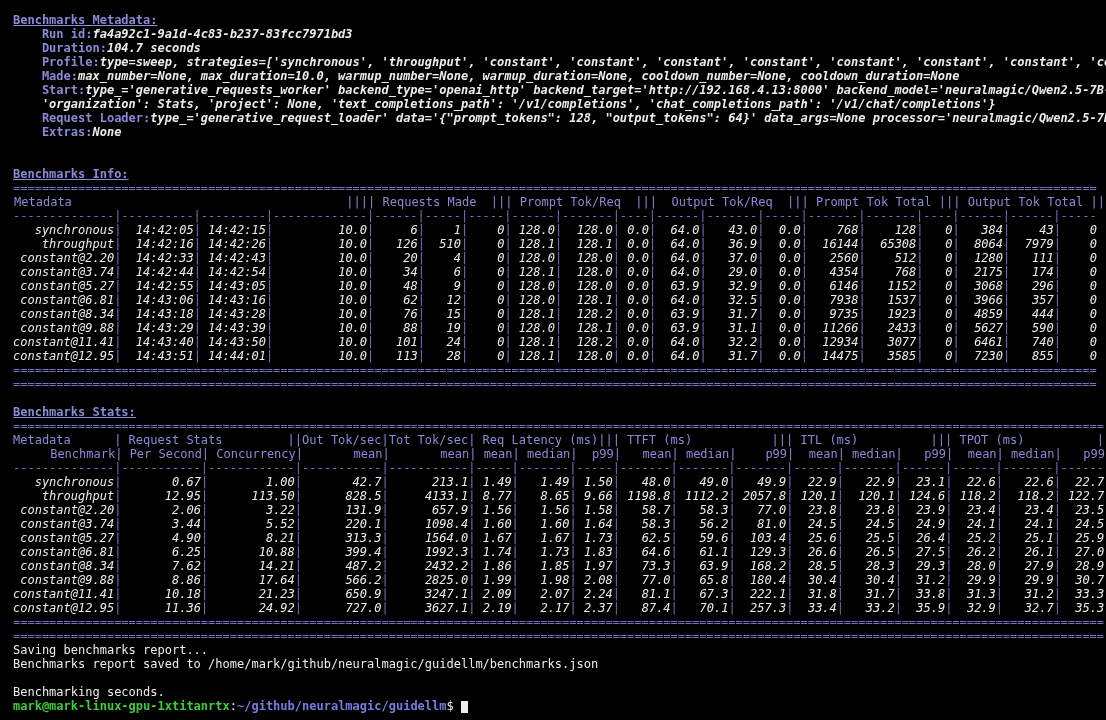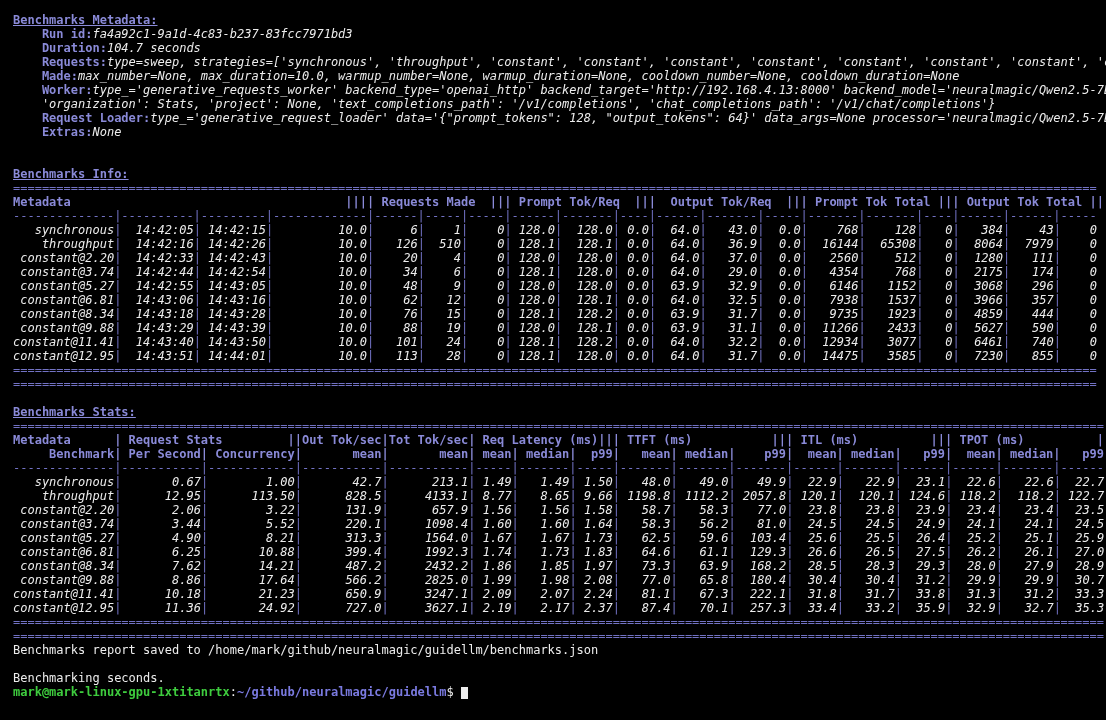--- a/index.html
+++ b/index.html
@@ -18,46 +18,46 @@
   }
   .terminal{
     width:1106px;height:720px;overflow:hidden;
     background:var(--bg);
     padding:13px 0 0 13px;
   }
   .line{height:14px;line-height:14px;white-space:pre;overflow:hidden;}
   .heading{color:var(--accent);font-weight:bold;text-decoration:underline;}
   .meta-line{padding-left:4ch;}
   .meta-label{color:var(--accent);font-weight:bold;}
-  .meta-value{color:var(--text);font-style:italic;}
+  .meta-value{color:var(--text);font-style:italic;font-weight:bold;}
   .tbl-sep{color:var(--pipe);}
-  .tbl-hdr{color:var(--accent);font-weight:bold;}
+  .tbl-hdr{color:var(--accent);font-weight:normal;text-align:center;}
   .tbl-dash{color:var(--pipe);}
   .row .val{color:var(--text);font-style:italic;}
   .row .pipe{color:var(--pipe);}
   .plain{color:var(--text);}
   .prompt-user{color:var(--green);font-weight:bold;}
   .prompt-sep{color:var(--text);}
   .prompt-path{color:var(--path);font-weight:bold;}
   .prompt-symbol{color:var(--text);}
   .cursor{display:inline-block;width:7px;height:12px;background:var(--text);vertical-align:text-bottom;}
 </style>
 </head>
 <body>
 
 <div class="terminal">
 
   <div class="line heading">Benchmarks Metadata:</div>
 
   <div>
       <div class="line meta-line"><span class="meta-label">Run id:</span><span class="meta-value">fa4a92c1-9a1d-4c83-b237-83fcc7971bd3</span></div>
       <div class="line meta-line"><span class="meta-label">Duration:</span><span class="meta-value">104.7 seconds</span></div>
-      <div class="line meta-line"><span class="meta-label">Requests:</span><span class="meta-value">type=sweep, strategies=['synchronous', 'throughput', 'constant', 'constant', 'constant', 'constant', 'constant', 'constant', 'constant', 'consta</span></div>
+      <div class="line meta-line"><span class="meta-label">Profile:</span><span class="meta-value">type=sweep, strategies=['synchronous', 'throughput', 'constant', 'constant', 'constant', 'constant', 'constant', 'constant', 'constant', 'consta</span></div>
       <div class="line meta-line"><span class="meta-label">Made:</span><span class="meta-value">max_number=None, max_duration=10.0, warmup_number=None, warmup_duration=None, cooldown_number=None, cooldown_duration=None</span></div>
-      <div class="line meta-line"><span class="meta-label">Worker:</span><span class="meta-value">type_='generative_requests_worker' backend_type='openai_http' backend_target='http://192.168.4.13:8000' backend_model='neuralmagic/Qwen2.5-7B-qua</span></div>
+      <div class="line meta-line"><span class="meta-label">Start:</span><span class="meta-value">type_='generative_requests_worker' backend_type='openai_http' backend_target='http://192.168.4.13:8000' backend_model='neuralmagic/Qwen2.5-7B-qua</span></div>
       <div class="line meta-line"><span class="meta-value">'organization': Stats, 'project': None, 'text_completions_path': '/v1/completions', 'chat_completions_path': '/v1/chat/completions'}</span></div>
       <div class="line meta-line"><span class="meta-label">Request Loader:</span><span class="meta-value">type_='generative_request_loader' data='{"prompt_tokens": 128, "output_tokens": 64}' data_args=None processor='neuralmagic/Qwen2.5-7B-qua</span></div>
       <div class="line meta-line"><span class="meta-label">Extras:</span><span class="meta-value">None</span></div>
     </div>
 
   <div class="line"></div>
   <div class="line"></div>
 
   <div class="line heading">Benchmarks Info:</div>
   <div>
@@ -93,20 +93,21 @@
       <div class="line row"><span class="val"> constant@5.27</span><span class="pipe">|</span><span class="val">       4.90</span><span class="pipe">|</span><span class="val">        8.21</span><span class="pipe">|</span><span class="val">      313.3</span><span class="pipe">|</span><span class="val">     1564.0</span><span class="pipe">|</span><span class="val"> 1.67</span><span class="pipe">|</span><span class="val">   1.67</span><span class="pipe">|</span><span class="val"> 1.73</span><span class="pipe">|</span><span class="val">   62.5</span><span class="pipe">|</span><span class="val">   59.6</span><span class="pipe">|</span><span class="val">  103.4</span><span class="pipe">|</span><span class="val">  25.6</span><span class="pipe">|</span><span class="val">   25.5</span><span class="pipe">|</span><span class="val">  26.4</span><span class="pipe">|</span><span class="val">  25.2</span><span class="pipe">|</span><span class="val">   25.1</span><span class="pipe">|</span><span class="val">  25.9</span></div>
       <div class="line row"><span class="val"> constant@6.81</span><span class="pipe">|</span><span class="val">       6.25</span><span class="pipe">|</span><span class="val">       10.88</span><span class="pipe">|</span><span class="val">      399.4</span><span class="pipe">|</span><span class="val">     1992.3</span><span class="pipe">|</span><span class="val"> 1.74</span><span class="pipe">|</span><span class="val">   1.73</span><span class="pipe">|</span><span class="val"> 1.83</span><span class="pipe">|</span><span class="val">   64.6</span><span class="pipe">|</span><span class="val">   61.1</span><span class="pipe">|</span><span class="val">  129.3</span><span class="pipe">|</span><span class="val">  26.6</span><span class="pipe">|</span><span class="val">   26.5</span><span class="pipe">|</span><span class="val">  27.5</span><span class="pipe">|</span><span class="val">  26.2</span><span class="pipe">|</span><span class="val">   26.1</span><span class="pipe">|</span><span class="val">  27.0</span></div>
       <div class="line row"><span class="val"> constant@8.34</span><span class="pipe">|</span><span class="val">       7.62</span><span class="pipe">|</span><span class="val">       14.21</span><span class="pipe">|</span><span class="val">      487.2</span><span class="pipe">|</span><span class="val">     2432.2</span><span class="pipe">|</span><span class="val"> 1.86</span><span class="pipe">|</span><span class="val">   1.85</span><span class="pipe">|</span><span class="val"> 1.97</span><span class="pipe">|</span><span class="val">   73.3</span><span class="pipe">|</span><span class="val">   63.9</span><span class="pipe">|</span><span class="val">  168.2</span><span class="pipe">|</span><span class="val">  28.5</span><span class="pipe">|</span><span class="val">   28.3</span><span class="pipe">|</span><span class="val">  29.3</span><span class="pipe">|</span><span class="val">  28.0</span><span class="pipe">|</span><span class="val">   27.9</span><span class="pipe">|</span><span class="val">  28.9</span></div>
       <div class="line row"><span class="val"> constant@9.88</span><span class="pipe">|</span><span class="val">       8.86</span><span class="pipe">|</span><span class="val">       17.64</span><span class="pipe">|</span><span class="val">      566.2</span><span class="pipe">|</span><span class="val">     2825.0</span><span class="pipe">|</span><span class="val"> 1.99</span><span class="pipe">|</span><span class="val">   1.98</span><span class="pipe">|</span><span class="val"> 2.08</span><span class="pipe">|</span><span class="val">   77.0</span><span class="pipe">|</span><span class="val">   65.8</span><span class="pipe">|</span><span class="val">  180.4</span><span class="pipe">|</span><span class="val">  30.4</span><span class="pipe">|</span><span class="val">   30.4</span><span class="pipe">|</span><span class="val">  31.2</span><span class="pipe">|</span><span class="val">  29.9</span><span class="pipe">|</span><span class="val">   29.9</span><span class="pipe">|</span><span class="val">  30.7</span></div>
       <div class="line row"><span class="val">constant@11.41</span><span class="pipe">|</span><span class="val">      10.18</span><span class="pipe">|</span><span class="val">       21.23</span><span class="pipe">|</span><span class="val">      650.9</span><span class="pipe">|</span><span class="val">     3247.1</span><span class="pipe">|</span><span class="val"> 2.09</span><span class="pipe">|</span><span class="val">   2.07</span><span class="pipe">|</span><span class="val"> 2.24</span><span class="pipe">|</span><span class="val">   81.1</span><span class="pipe">|</span><span class="val">   67.3</span><span class="pipe">|</span><span class="val">  222.1</span><span class="pipe">|</span><span class="val">  31.8</span><span class="pipe">|</span><span class="val">   31.7</span><span class="pipe">|</span><span class="val">  33.8</span><span class="pipe">|</span><span class="val">  31.3</span><span class="pipe">|</span><span class="val">   31.2</span><span class="pipe">|</span><span class="val">  33.3</span></div>
       <div class="line row"><span class="val">constant@12.95</span><span class="pipe">|</span><span class="val">      11.36</span><span class="pipe">|</span><span class="val">       24.92</span><span class="pipe">|</span><span class="val">      727.0</span><span class="pipe">|</span><span class="val">     3627.1</span><span class="pipe">|</span><span class="val"> 2.19</span><span class="pipe">|</span><span class="val">   2.17</span><span class="pipe">|</span><span class="val"> 2.37</span><span class="pipe">|</span><span class="val">   87.4</span><span class="pipe">|</span><span class="val">   70.1</span><span class="pipe">|</span><span class="val">  257.3</span><span class="pipe">|</span><span class="val">  33.4</span><span class="pipe">|</span><span class="val">   33.2</span><span class="pipe">|</span><span class="val">  35.9</span><span class="pipe">|</span><span class="val">  32.9</span><span class="pipe">|</span><span class="val">   32.7</span><span class="pipe">|</span><span class="val">  35.3</span></div>
       <div class="line tbl-sep">=======================================================================================================================================================</div>
       <div class="line tbl-sep">=======================================================================================================================================================</div>
     </div>
 
+  <div class="line plain">Saving benchmarks report...</div>
   <div class="line plain">Benchmarks report saved to /home/mark/github/neuralmagic/guidellm/benchmarks.json</div>
 
   <div class="line"></div>
 
   <div class="line plain">Benchmarking seconds.</div>
 
   <div class="line"><span class="prompt-user">mark@mark-linux-gpu-1xtitanrtx</span><span class="prompt-sep">:</span><span class="prompt-path">~/github/neuralmagic/guidellm</span><span class="prompt-symbol">$</span><span class="prompt-symbol"> </span><span class="cursor"></span></div>
 
 </div>
 

